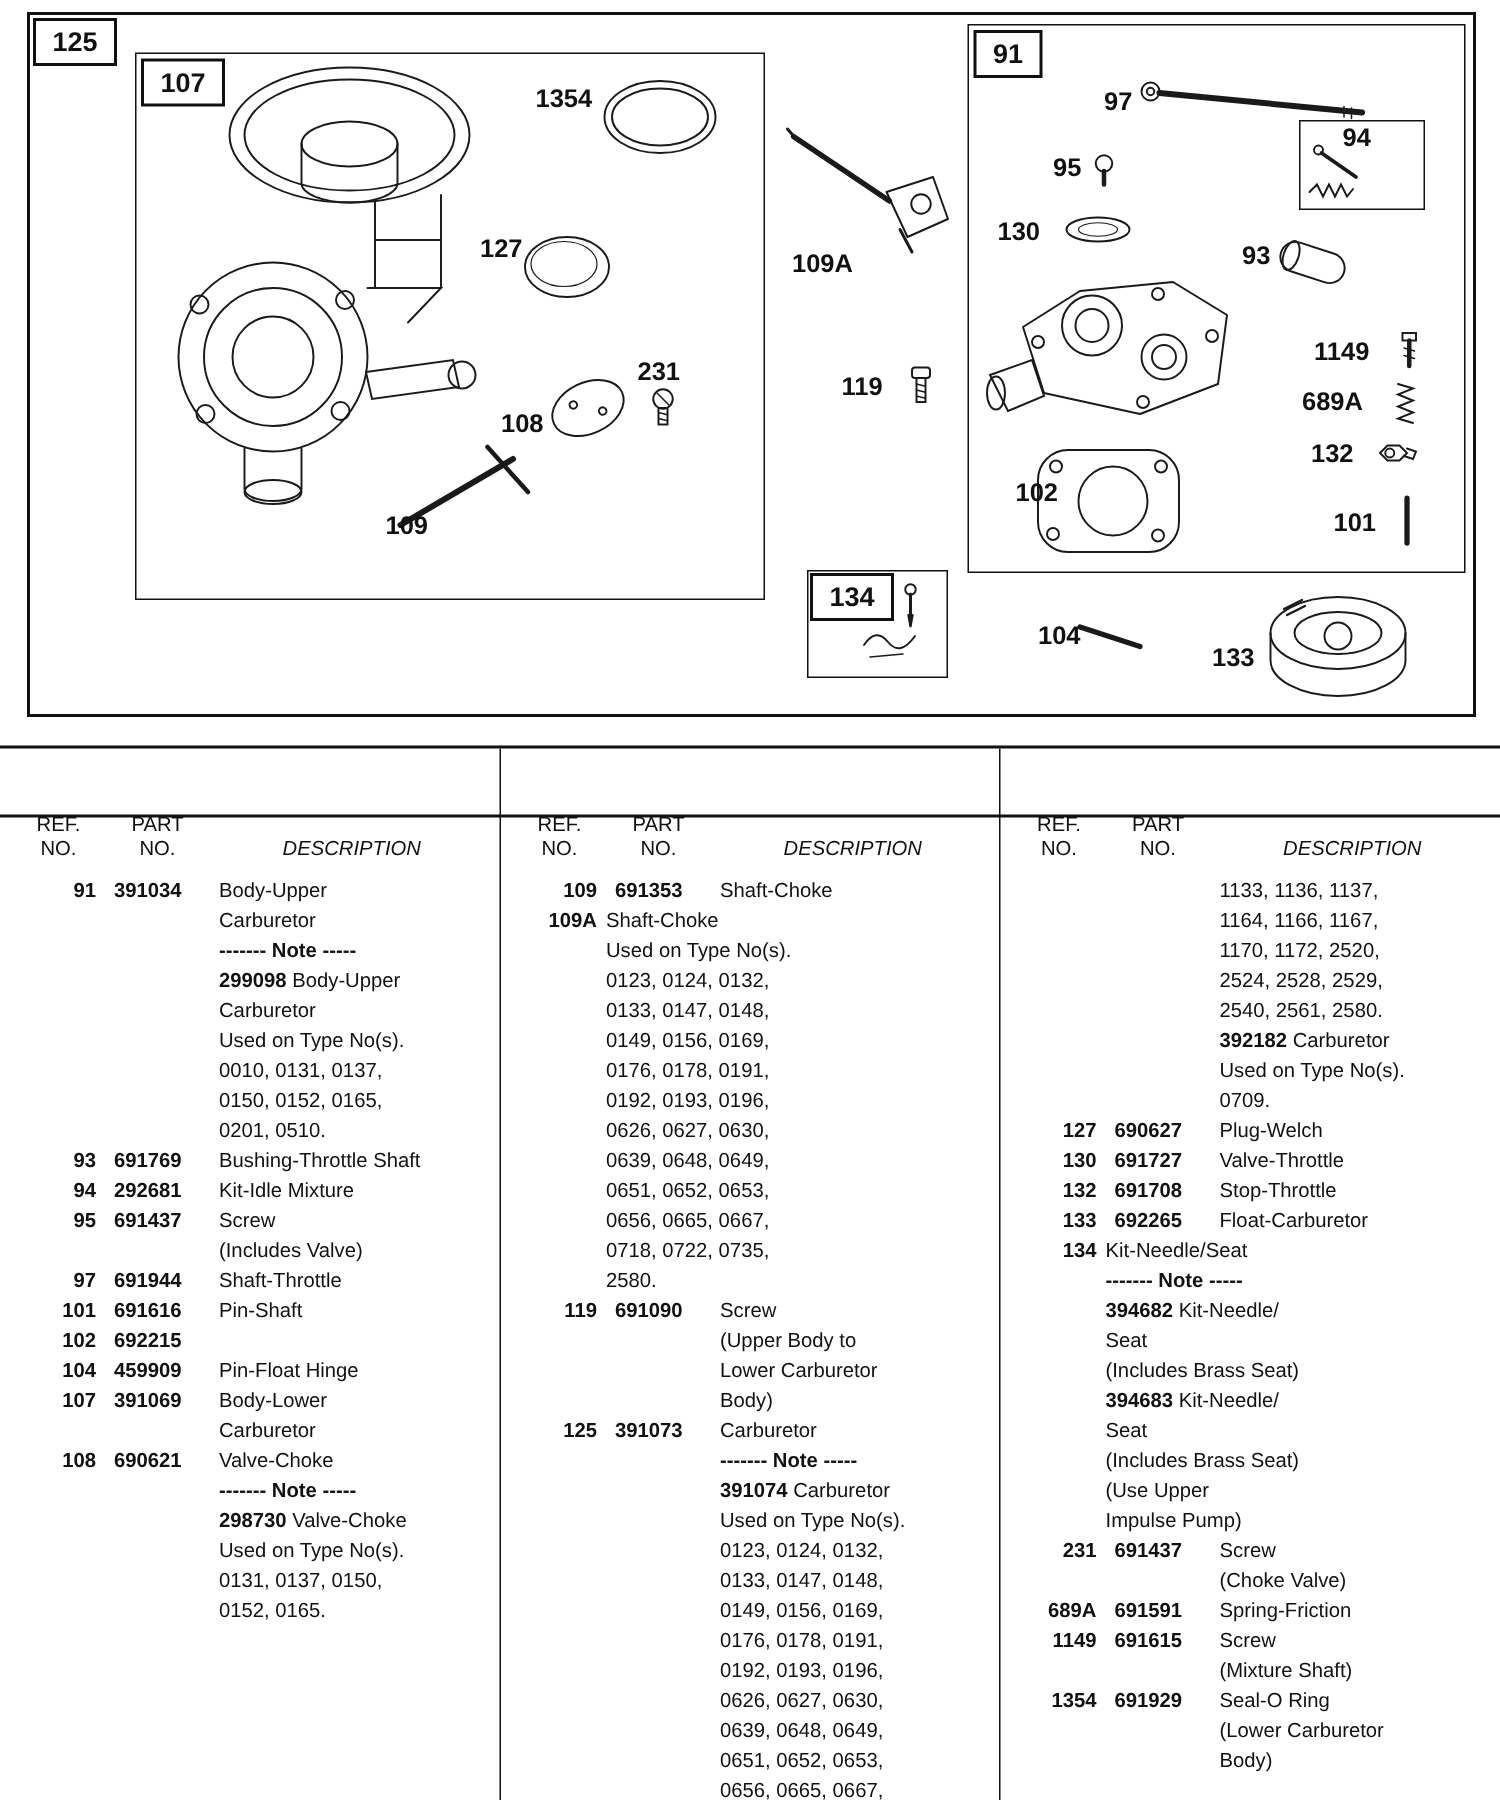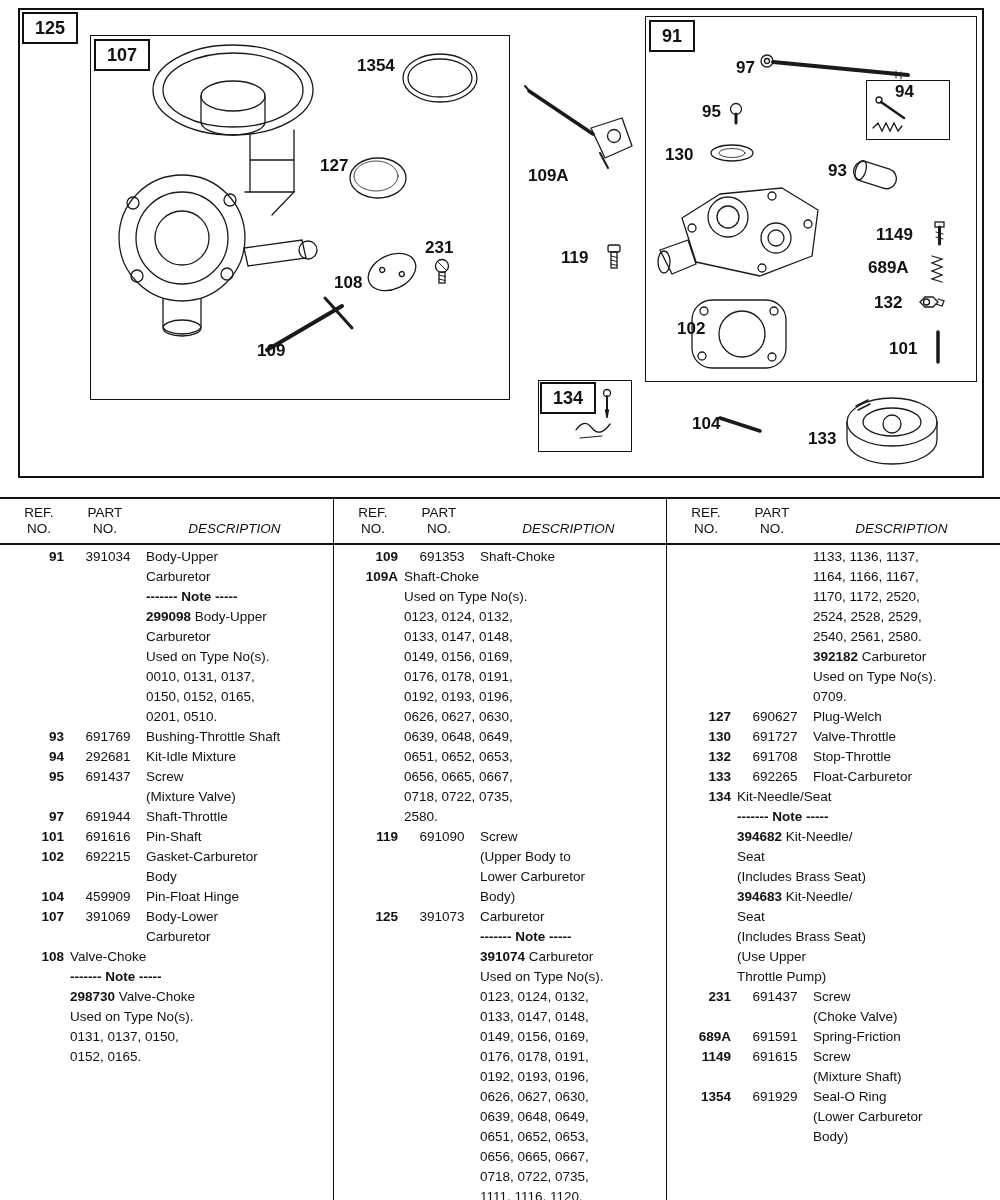--- a/index.html
+++ b/index.html
@@ -15,27 +15,27 @@
     font-size:18px; line-height:1; padding:5px 11px; }
   .callout { position:absolute; font-weight:bold; font-size:17px; white-space:nowrap; }
   .callout-layer { position:absolute; inset:0; }
 
   
   .table-wrap { position:absolute; left:0; top:497px; width:1000px; height:703px; border-top:2px solid #111; }
   .hline { position:absolute; left:0; top:44px; width:100%; border-top:2px solid #111; }
   .vline { position:absolute; top:0; bottom:0; width:0; border-left:1.5px solid #111; }
   .col { position:absolute; top:0; width:333px; }
   .colhead { display:grid; grid-template-columns:50px 70px 1fr; gap:0 6px;
-    padding:6px 10px 0 14px; font-size:13.5px; line-height:16px; text-align:center; }
+    padding:22px 10px 0 14px; font-size:13.5px; line-height:16px; text-align:center;margin-top:21px; }
   .colhead .h2 { align-self:end;font-style:italic; }
   .colbody { padding:10px 10px 0 14px; }
   .entry { display:grid; grid-template-columns:50px 70px 1fr; gap:0 6px;
     font-size:13.5px; line-height:20px; }
   .entry .ref { text-align:right; font-weight:bold; }
-  .entry .part { font-weight:normal; padding-left:6px;text-align:center; }
+  .entry .part { font-weight:bold; padding-left:6px; }
   .entry .desc div { white-space:nowrap; }
 </style>
 </head>
 <body>
 
 <div class="page">
 
   <div class="diagram">
 
     <svg class="sketch" viewBox="0 0 962 466">
@@ -252,62 +252,59 @@
             <div class="part">292681</div>
             <div class="desc">
               <div>Kit-Idle Mixture</div>
             </div>
           </div>
           <div class="entry">
             <div class="ref">95</div>
             <div class="part">691437</div>
             <div class="desc">
               <div>Screw</div>
-              <div>(Mixture Valve)</div>
+              <div>(Includes Valve)</div>
             </div>
           </div>
           <div class="entry">
             <div class="ref">97</div>
             <div class="part">691944</div>
             <div class="desc">
               <div>Shaft-Throttle</div>
             </div>
           </div>
           <div class="entry">
             <div class="ref">101</div>
             <div class="part">691616</div>
             <div class="desc">
               <div>Pin-Shaft</div>
             </div>
           </div>
           <div class="entry">
             <div class="ref">102</div>
             <div class="part">692215</div>
-            <div class="desc">
-              <div>Gasket-Carburetor</div>
-              <div>Body</div>
-            </div>
           </div>
           <div class="entry">
             <div class="ref">104</div>
             <div class="part">459909</div>
             <div class="desc">
               <div>Pin-Float Hinge</div>
             </div>
           </div>
           <div class="entry">
             <div class="ref">107</div>
             <div class="part">391069</div>
             <div class="desc">
               <div>Body-Lower</div>
               <div>Carburetor</div>
             </div>
           </div>
           <div class="entry">
             <div class="ref">108</div>
+            <div class="part">690621</div>
             <div class="desc">
               <div>Valve-Choke</div>
               <div><b>------- Note -----</b></div>
               <div><b>298730</b> Valve-Choke</div>
               <div>Used on Type No(s).</div>
               <div>0131, 0137, 0150,</div>
               <div>0152, 0165.</div>
             </div>
           </div>
         </div>
@@ -445,21 +442,21 @@
             <div class="desc">
               <div>Kit-Needle/Seat</div>
               <div><b>------- Note -----</b></div>
               <div><b>394682</b> Kit-Needle/</div>
               <div>Seat</div>
               <div>(Includes Brass Seat)</div>
               <div><b>394683</b> Kit-Needle/</div>
               <div>Seat</div>
               <div>(Includes Brass Seat)</div>
               <div>(Use Upper</div>
-              <div>Throttle Pump)</div>
+              <div>Impulse Pump)</div>
             </div>
           </div>
           <div class="entry">
             <div class="ref">231</div>
             <div class="part">691437</div>
             <div class="desc">
               <div>Screw</div>
               <div>(Choke Valve)</div>
             </div>
           </div>

